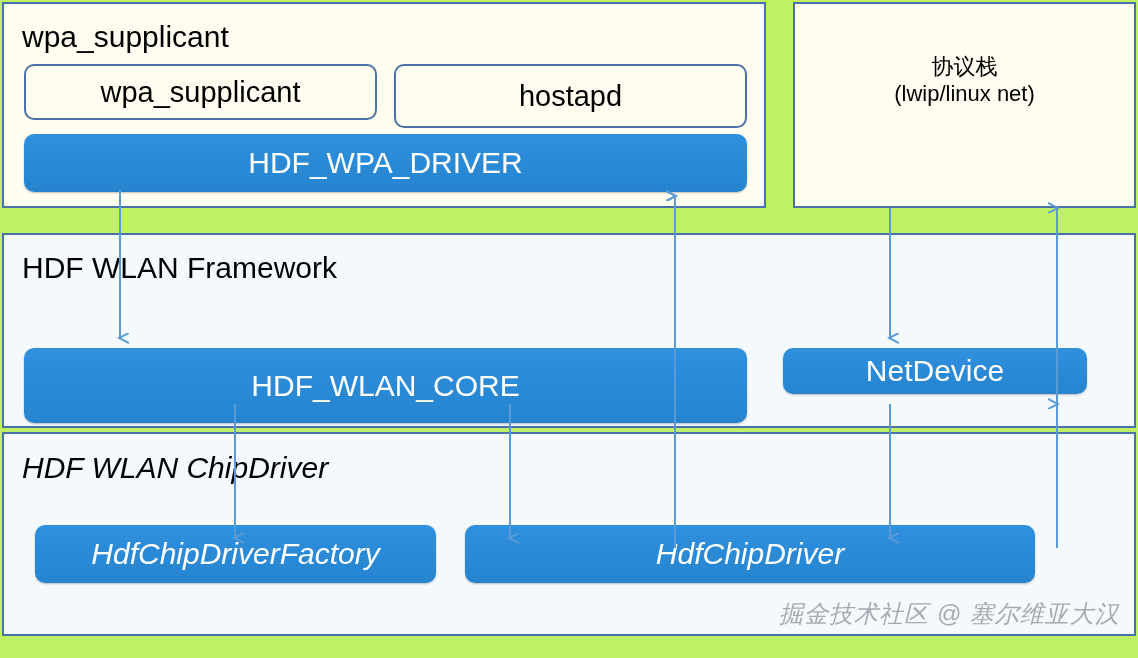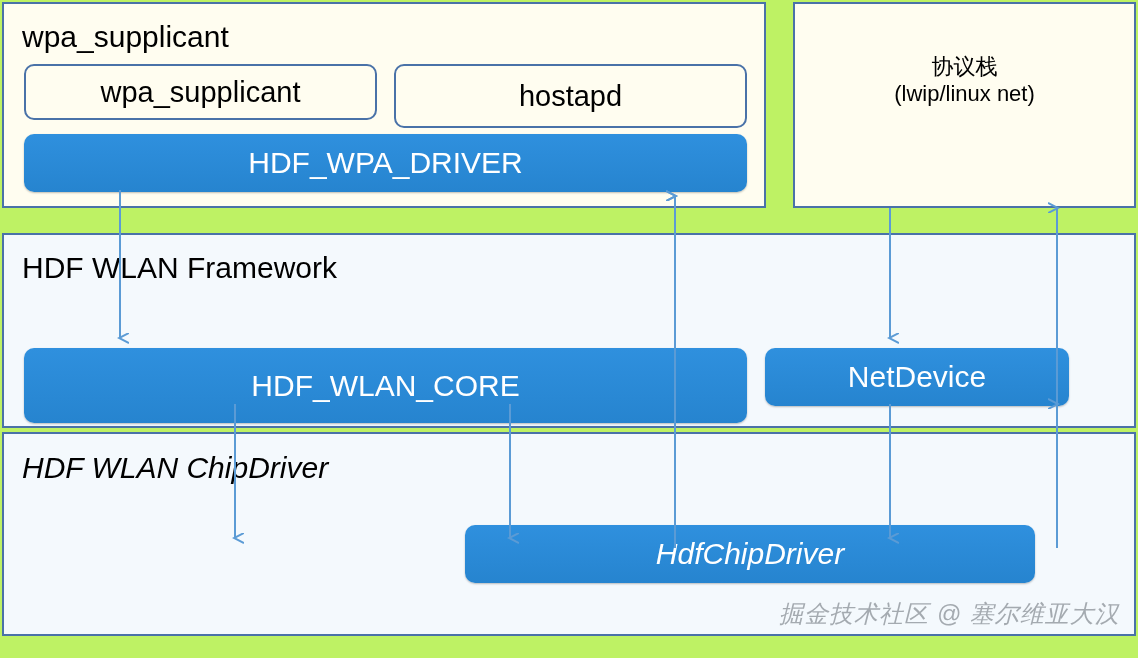--- a/index.html
+++ b/index.html
@@ -118,26 +118,27 @@
       <div>协议栈</div>
       <div>(lwip/linux net)</div>
     </div>
   </div>
 
   <div class="panel framework" style="left:2px; top:233px; width:1134px; height:195px;">
     <div class="panel-title" style="left:18px; top:18px;text-align:center;">HDF WLAN Framework</div>
 
     <div class="bbox" style="left:20px; top:113px; width:723px; height:75px;">HDF_WLAN_CORE</div>
 
-    <div class="bbox" style="left:761px; top:113px; width:304px; height:58px;">NetDevice</div>
+    <div class="bbox" style="left:779px; top:113px; width:304px; height:46px;">NetDevice</div>
   </div>
 
   <div class="panel chipdriver" style="left:2px; top:432px; width:1134px; height:204px;font-style:italic;">
     <div class="panel-title" style="left:18px; top:19px;">HDF WLAN ChipDriver</div>
 
+    <div class="bbox" style="left:31px; top:91px; width:401px; height:58px;">HdfChipDriverFactory</div>
 
     <div class="bbox" style="left:461px; top:91px; width:570px; height:58px;">HdfChipDriver</div>
 
     <div class="watermark" style="left:775px; top:164px;">掘金技术社区 @ 塞尔维亚大汉</div>
   </div>
 
   <svg id="arrows" viewBox="0 0 1138 658" xmlns="http://www.w3.org/2000/svg">
     <defs>
       <marker id="ah-down" markerWidth="12" markerHeight="12" refX="5" refY="9" orient="auto" markerUnits="userSpaceOnUse">
         <path d="M0,0 L5,10 L10,0" fill="none" stroke="#5b9bd5" stroke-width="2"></path>

